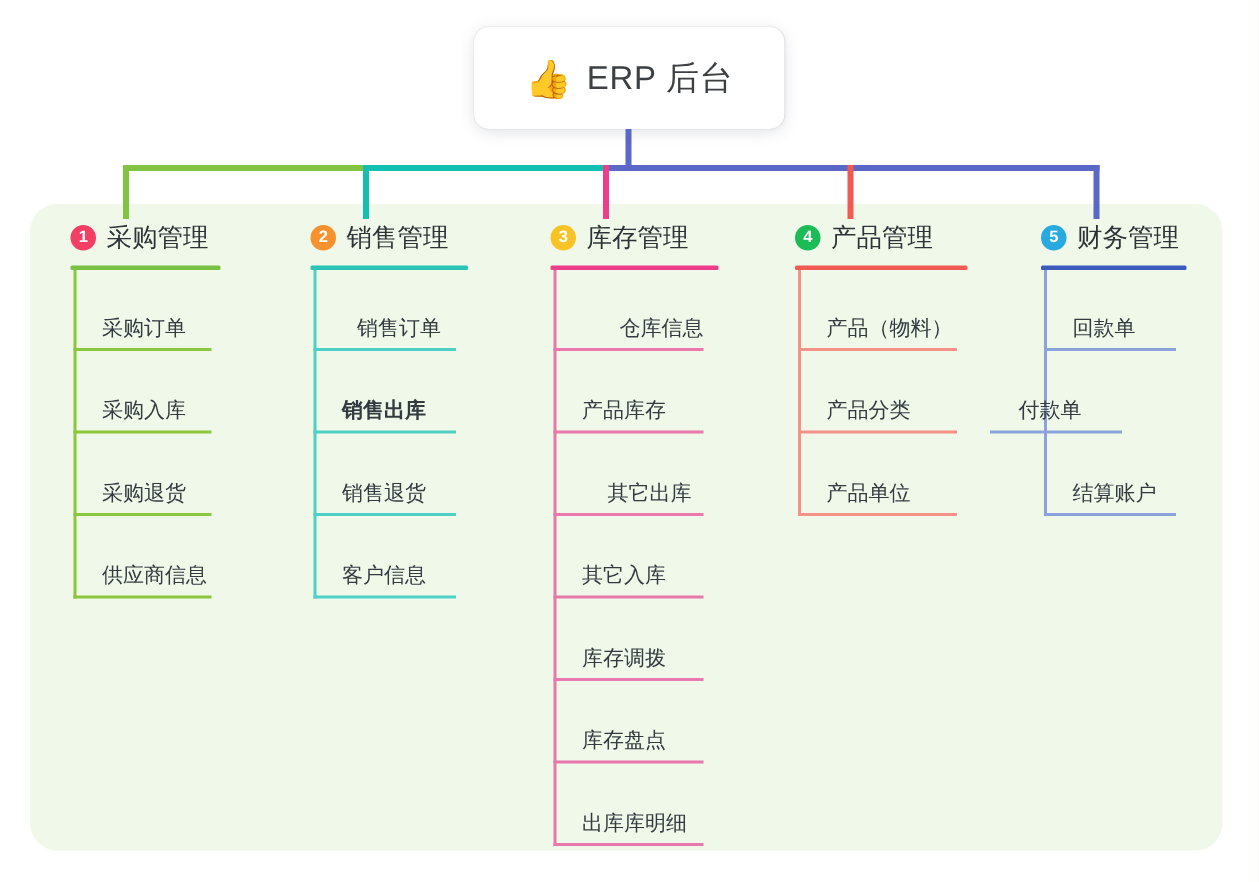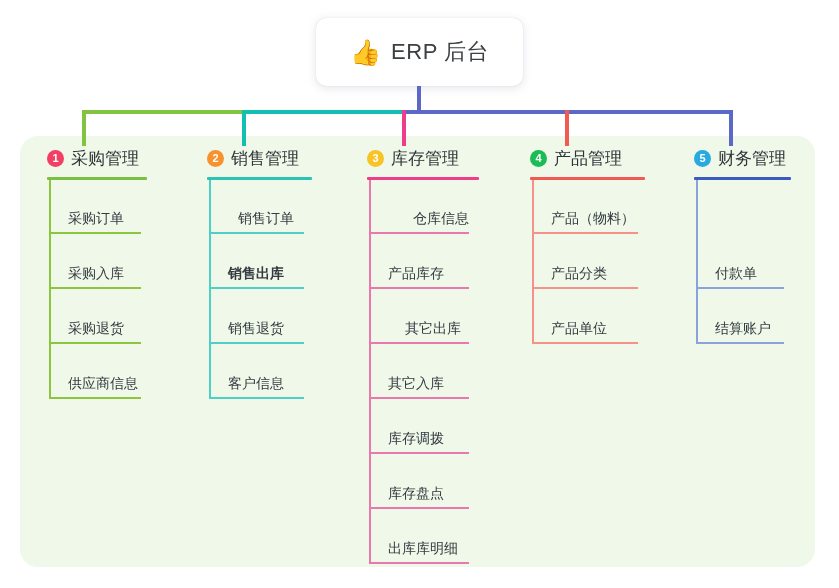--- a/index.html
+++ b/index.html
@@ -143,15 +143,16 @@
     <div class="leaf" style="left: 369px; top: 210px; width: 100px; border-bottom-color: rgb(232, 120, 174); text-align: right;">仓库信息</div>
     <div class="leaf" style="left: 369px; top: 265px; width: 100px; border-bottom-color: rgb(232, 120, 174);">产品库存</div>
     <div class="leaf" style="left: 369px; top: 320px; width: 100px; border-bottom-color: rgb(232, 120, 174); padding-left: 36px;">其它出库</div>
     <div class="leaf" style="left: 369px; top: 375px; width: 100px; border-bottom-color: rgb(232, 120, 174);">其它入库</div>
     <div class="leaf" style="left: 369px; top: 430px; width: 100px; border-bottom-color: rgb(232, 120, 174);">库存调拨</div>
     <div class="leaf" style="left: 369px; top: 485px; width: 100px; border-bottom-color: rgb(232, 120, 174);">库存盘点</div>
     <div class="leaf" style="left: 369px; top: 540px; width: 100px; border-bottom-color: rgb(232, 120, 174);">出库库明细</div>
     <div class="leaf" style="left: 532px; top: 210px; width: 106px; border-bottom-color: rgb(244, 145, 137);">产品（物料）</div>
     <div class="leaf" style="left: 532px; top: 265px; width: 106px; border-bottom-color: rgb(244, 145, 137);">产品分类</div>
     <div class="leaf" style="left: 532px; top: 320px; width: 106px; border-bottom-color: rgb(244, 145, 137);">产品单位</div>
-    <div class="leaf" style="left: 696px; top: 265px; width: 88px; border-bottom-color: rgb(139, 163, 221);">付款单</div>
+    <div class="leaf" style="left: 696px; top: 210px; width: 88px; border-bottom-color: rgb(139, 163, 221);">回款单</div>
+    <div class="leaf" style="left: 660px; top: 265px; width: 88px; border-bottom-color: rgb(139, 163, 221);">付款单</div>
     <div class="leaf" style="left: 696px; top: 320px; width: 88px; border-bottom-color: rgb(139, 163, 221);">结算账户</div>
   </div>
 
 </body></html>

